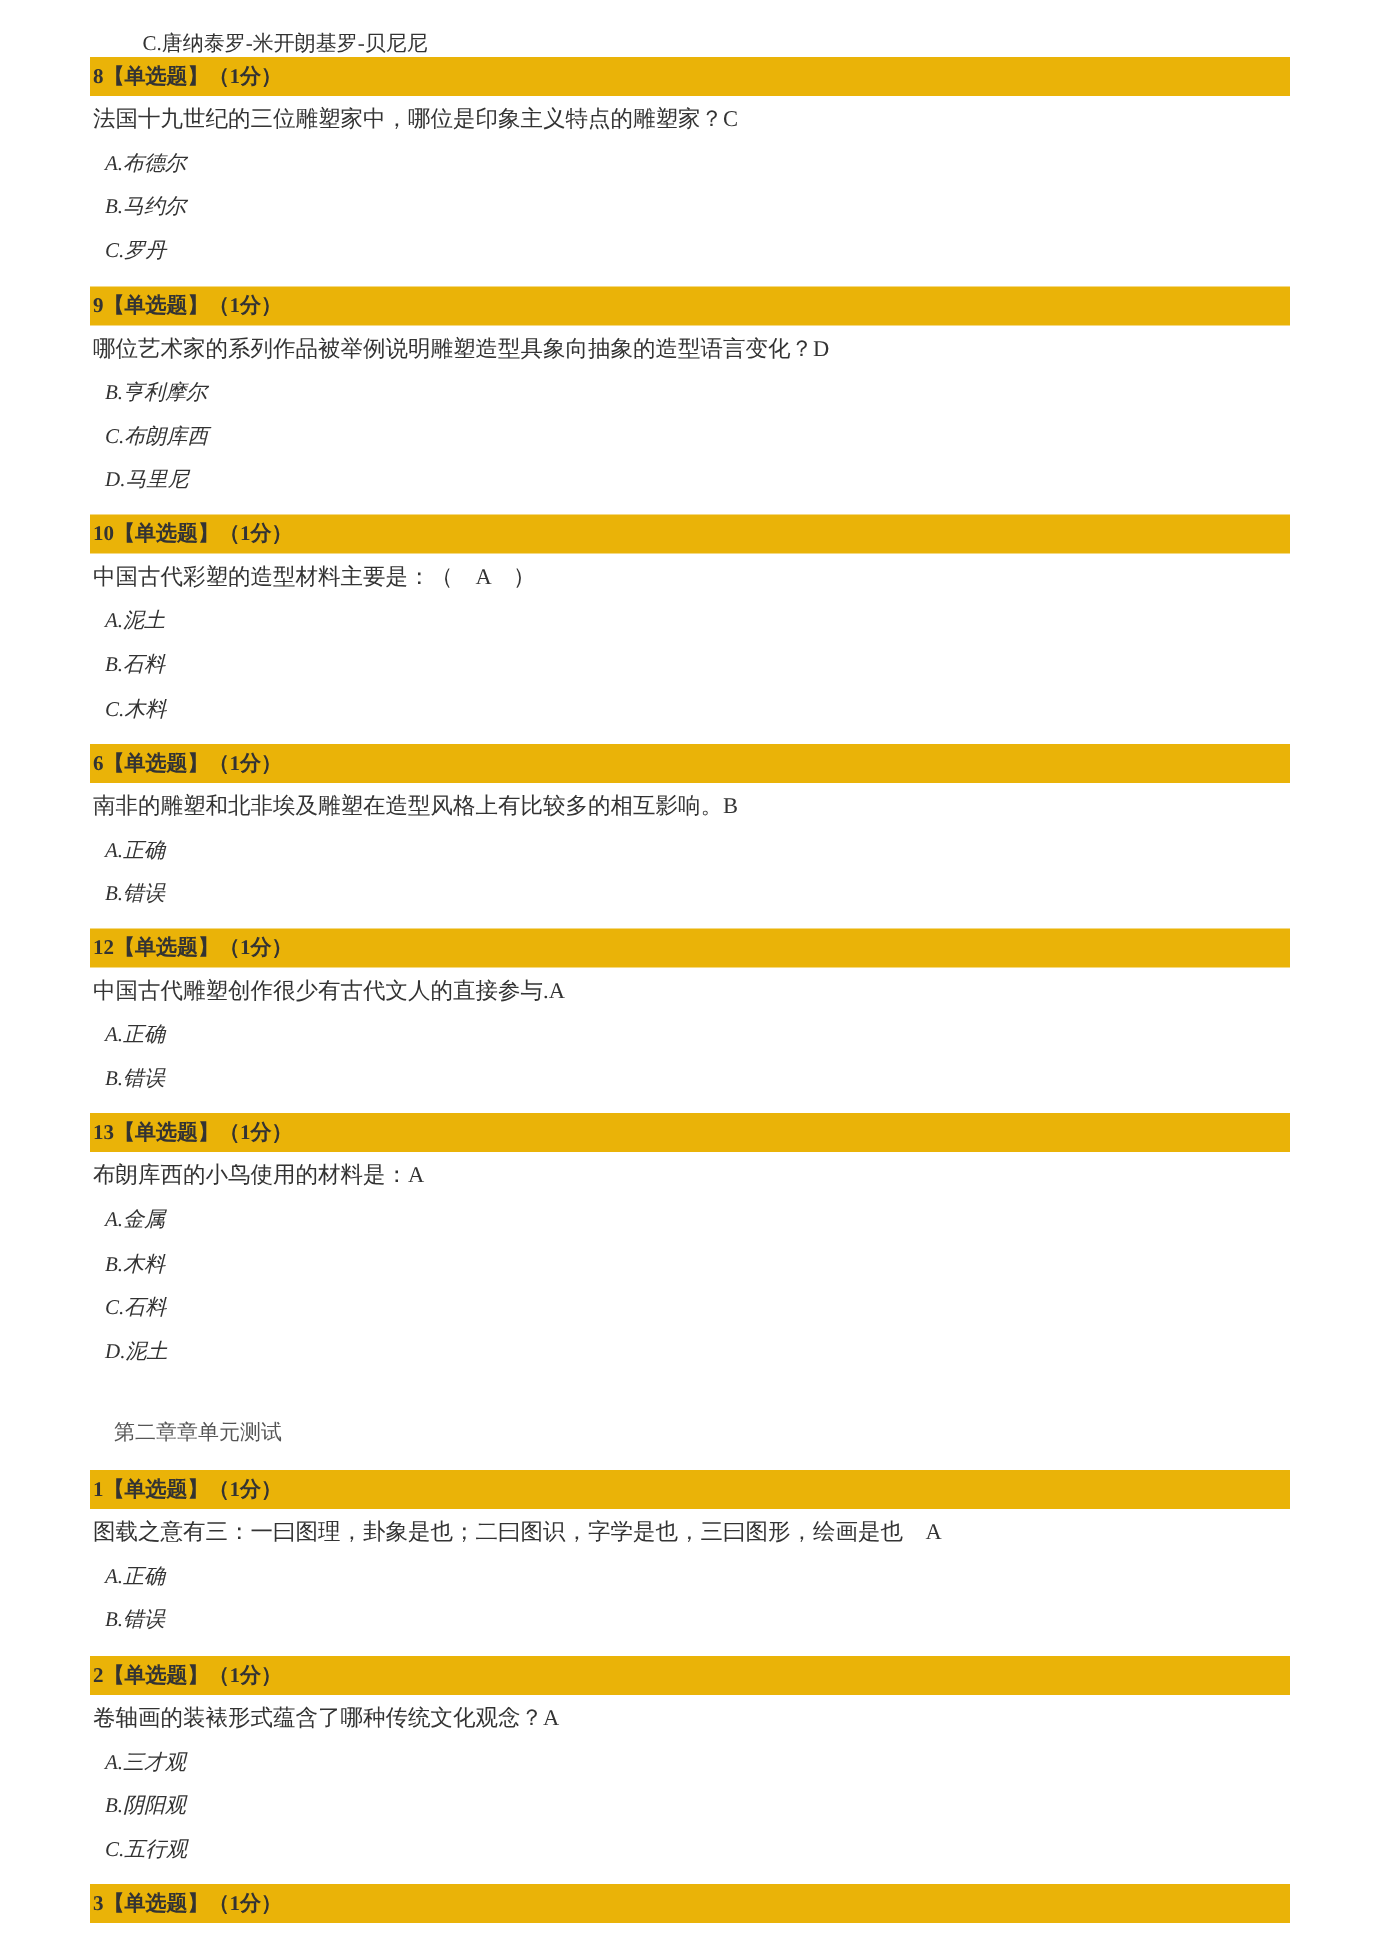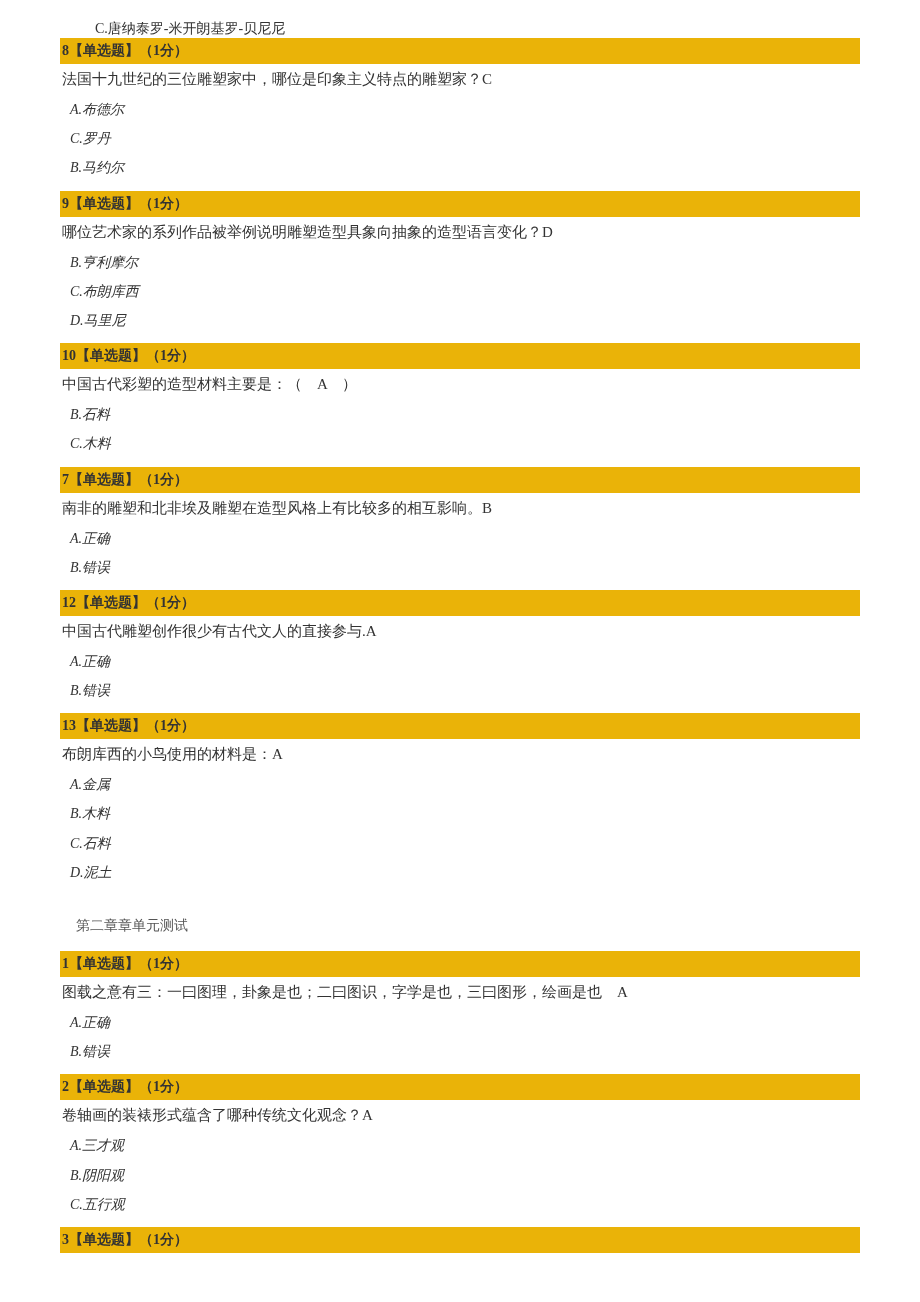--- a/index.html
+++ b/index.html
@@ -52,38 +52,39 @@
 
 <div>
   <div class="prev-answer">C.唐纳泰罗-米开朗基罗-贝尼尼</div>
 </div>
 
 <div id="questions-container">
     <div class="question-block">
       <div class="question-header">8【单选题】（1分）</div>
       <div class="question-text">法国十九世纪的三位雕塑家中，哪位是印象主义特点的雕塑家？C</div>
       <div class="option">A.布德尔</div>
+      <div class="option">B.马约尔</div>
       <div class="option">C.罗丹</div>
-      <div class="option">B.马约尔</div>
     </div>
     <div class="question-block">
       <div class="question-header">9【单选题】（1分）</div>
       <div class="question-text">哪位艺术家的系列作品被举例说明雕塑造型具象向抽象的造型语言变化？D</div>
       <div class="option">B.亨利摩尔</div>
       <div class="option">C.布朗库西</div>
       <div class="option">D.马里尼</div>
     </div>
     <div class="question-block">
       <div class="question-header">10【单选题】（1分）</div>
       <div class="question-text">中国古代彩塑的造型材料主要是：（　A　）</div>
+      <div class="option">A.泥土</div>
       <div class="option">B.石料</div>
       <div class="option">C.木料</div>
     </div>
     <div class="question-block">
-      <div class="question-header">7【单选题】（1分）</div>
+      <div class="question-header">6【单选题】（1分）</div>
       <div class="question-text">南非的雕塑和北非埃及雕塑在造型风格上有比较多的相互影响。B</div>
       <div class="option">A.正确</div>
       <div class="option">B.错误</div>
     </div>
     <div class="question-block">
       <div class="question-header">12【单选题】（1分）</div>
       <div class="question-text">中国古代雕塑创作很少有古代文人的直接参与.A</div>
       <div class="option">A.正确</div>
       <div class="option">B.错误</div>
     </div>

